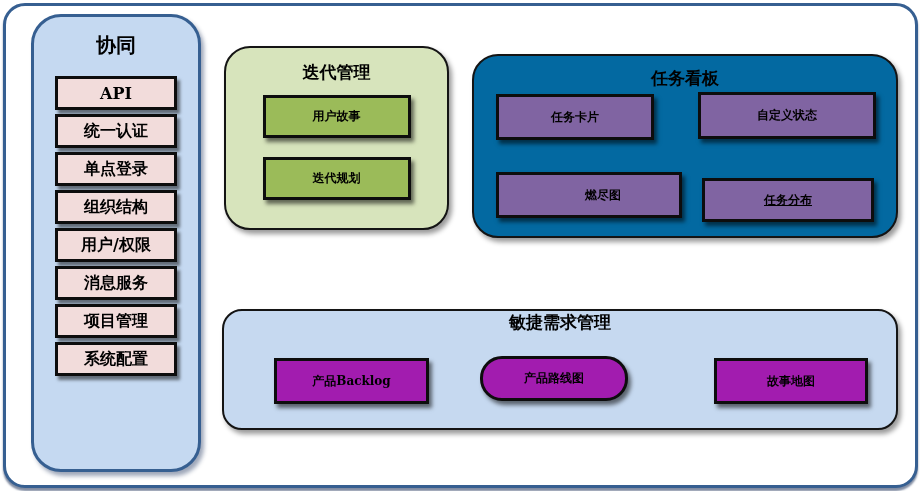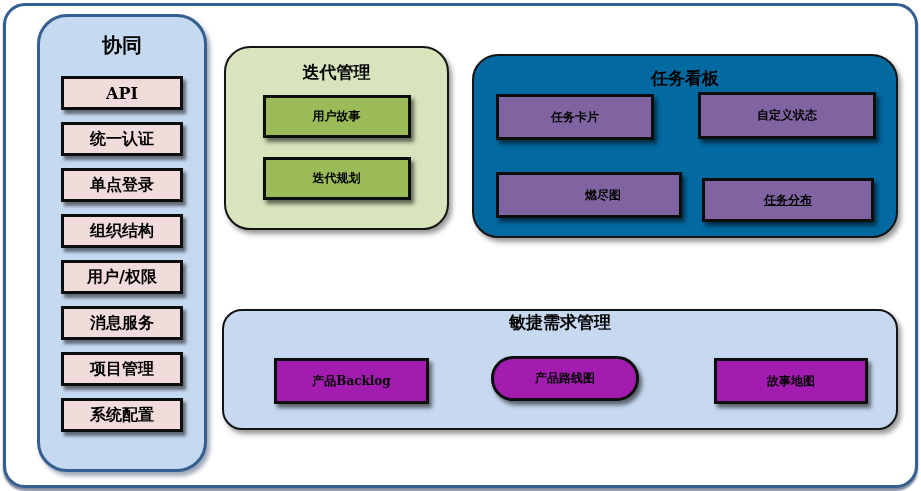--- a/index.html
+++ b/index.html
@@ -8,29 +8,29 @@
     font-family:"DejaVu Sans","Liberation Sans",sans-serif;overflow:hidden;
   }
   
   .outer{
     position:absolute;left:3px;top:3px;width:909px;height:479px;
     border:3px solid #365f91;border-radius:22px;background:#ffffff;
     box-shadow:0 3px 2px rgba(25,45,85,.55);
   }
   
   .sidebar{
-    position:absolute;left:31px;top:8px;width:164px;height:452px;
+    position:absolute;left:25px;top:8px;width:164px;height:452px;
     background:#c5d9f1;border:3px solid #365f91;border-radius:30px;
     box-shadow:3px 4px 4px rgba(40,60,100,.45);
   }
   .sidebar-title{
     margin-top:15px;text-align:center;font-size:20px;font-weight:bold;color:#000;
   }
   .sidebar-items{
-    margin-top:17px;display:flex;flex-direction:column;align-items:center;gap:12px;
+    margin-top:17px;display:flex;flex-direction:column;align-items:center;gap:4px;
   }
   .s-item{
     width:116px;height:28px;background:#f2dcdb;border:3px solid #0d0d0d;
     box-shadow:3px 4px 3px rgba(0,0,0,.5);
     display:flex;align-items:center;justify-content:center;
     font-family:"DejaVu Serif","Liberation Serif",serif;
     font-size:16px;font-weight:bold;color:#000;white-space:nowrap;
   }
   
   .panel{
@@ -67,21 +67,21 @@
   .pi-burndown{left:22px;top:116px;width:152px;height:40px;padding-left:28px;}
   .pi-distribution{left:228px;top:122px;width:166px;height:38px;text-decoration:underline;}
   
   .panel.blue{
     left:216px;top:303px;width:672px;height:117px;
     background:#c6d9f0;border-radius:20px;
   }
   .panel.blue .panel-title{}
   .panel.blue .p-item{position:absolute;background:#a21caf;}
   .bi-backlog{left:50px;top:47px;width:149px;height:40px;}
-  .bi-roadmap{left:267px;top:45px;width:142px;height:39px;border-radius:22px;}
+  .bi-roadmap{left:256px;top:45px;width:142px;height:39px;border-radius:22px;}
   .bi-storymap{left:490px;top:47px;width:148px;height:40px;}
 </style>
 </head>
 <body>
 
 <div class="canvas">
   <div class="outer">
 
     <div class="sidebar">
       <div class="sidebar-title">协同</div>

